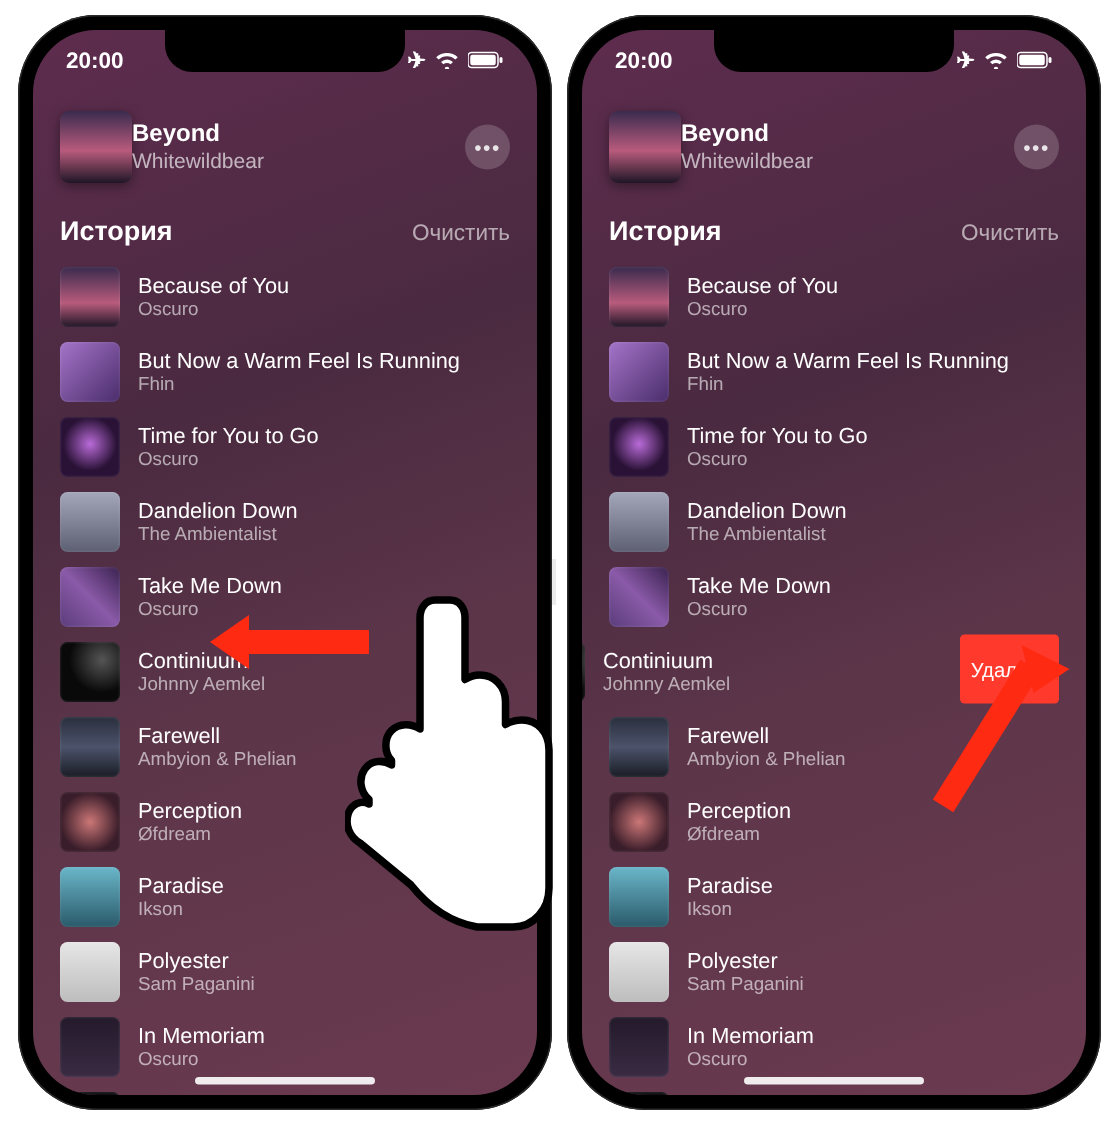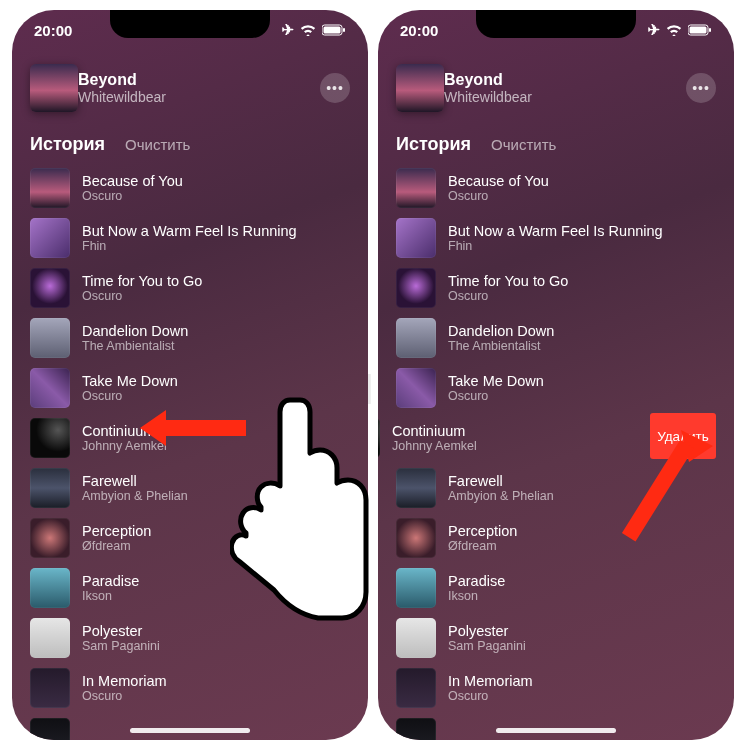--- a/index.html
+++ b/index.html
@@ -1,20 +1,20 @@
 <!DOCTYPE html>
 <html><head>
 <meta charset="utf-8">
 <style>
   * { box-sizing: border-box; margin: 0; padding: 0; }
   html, body { width: 740px; height: 752px; background: #fff; font-family: -apple-system, "Helvetica Neue", Arial, sans-serif; }
   .stage { position: relative; width: 740px; height: 752px; }
   .phone {
     position: absolute; top: 10px; width: 356px; height: 730px;
-    background: #000; border-radius: 52px; 
+    background: #000; border-radius: 52px; padding: 10px;
     box-shadow: 0 0 0 1px #2b2b2b inset;
   }
   .phone-left { left: 12px; }
   .phone-right { left: 378px; }
   .screen {
     position: relative; width: 100%; height: 100%;
     background: linear-gradient(160deg, #5e2c4e 0%, #4a2a40 35%, #5c3549 60%, #6b3a50 100%);
     border-radius: 42px; overflow: hidden; color: #fff;
   }
   .notch {
@@ -39,21 +39,21 @@
   .np-text { flex: 1; min-width: 0; }
   .np-title { font-size: 16px; font-weight: 600; }
   .np-artist { font-size: 14px; color: rgba(255,255,255,.65); }
   .more-btn {
     width: 30px; height: 30px; border-radius: 50%;
     background: rgba(255,255,255,.18);
     display: flex; align-items: center; justify-content: center;
     color: rgba(255,255,255,.85); font-size: 14px; letter-spacing: 1px;
   }
   .section-head {
-    display: flex; justify-content: flex-start; align-items: baseline;
+    display: flex; justify-content: space-between; align-items: baseline;
     padding: 6px 18px 8px 18px;
   }
   .section-title { font-size: 18px; font-weight: 700; }
   .clear-btn { font-size: 15px; color: rgba(255,255,255,.6); margin-left: 20px; }
   .list { padding: 0 0 0 18px; }
   .row {
     display: flex; align-items: center; gap: 12px;
     padding: 5px 18px 5px 0; position: relative;
   }
   .row.swiped { transform: translateX(-56px); }

